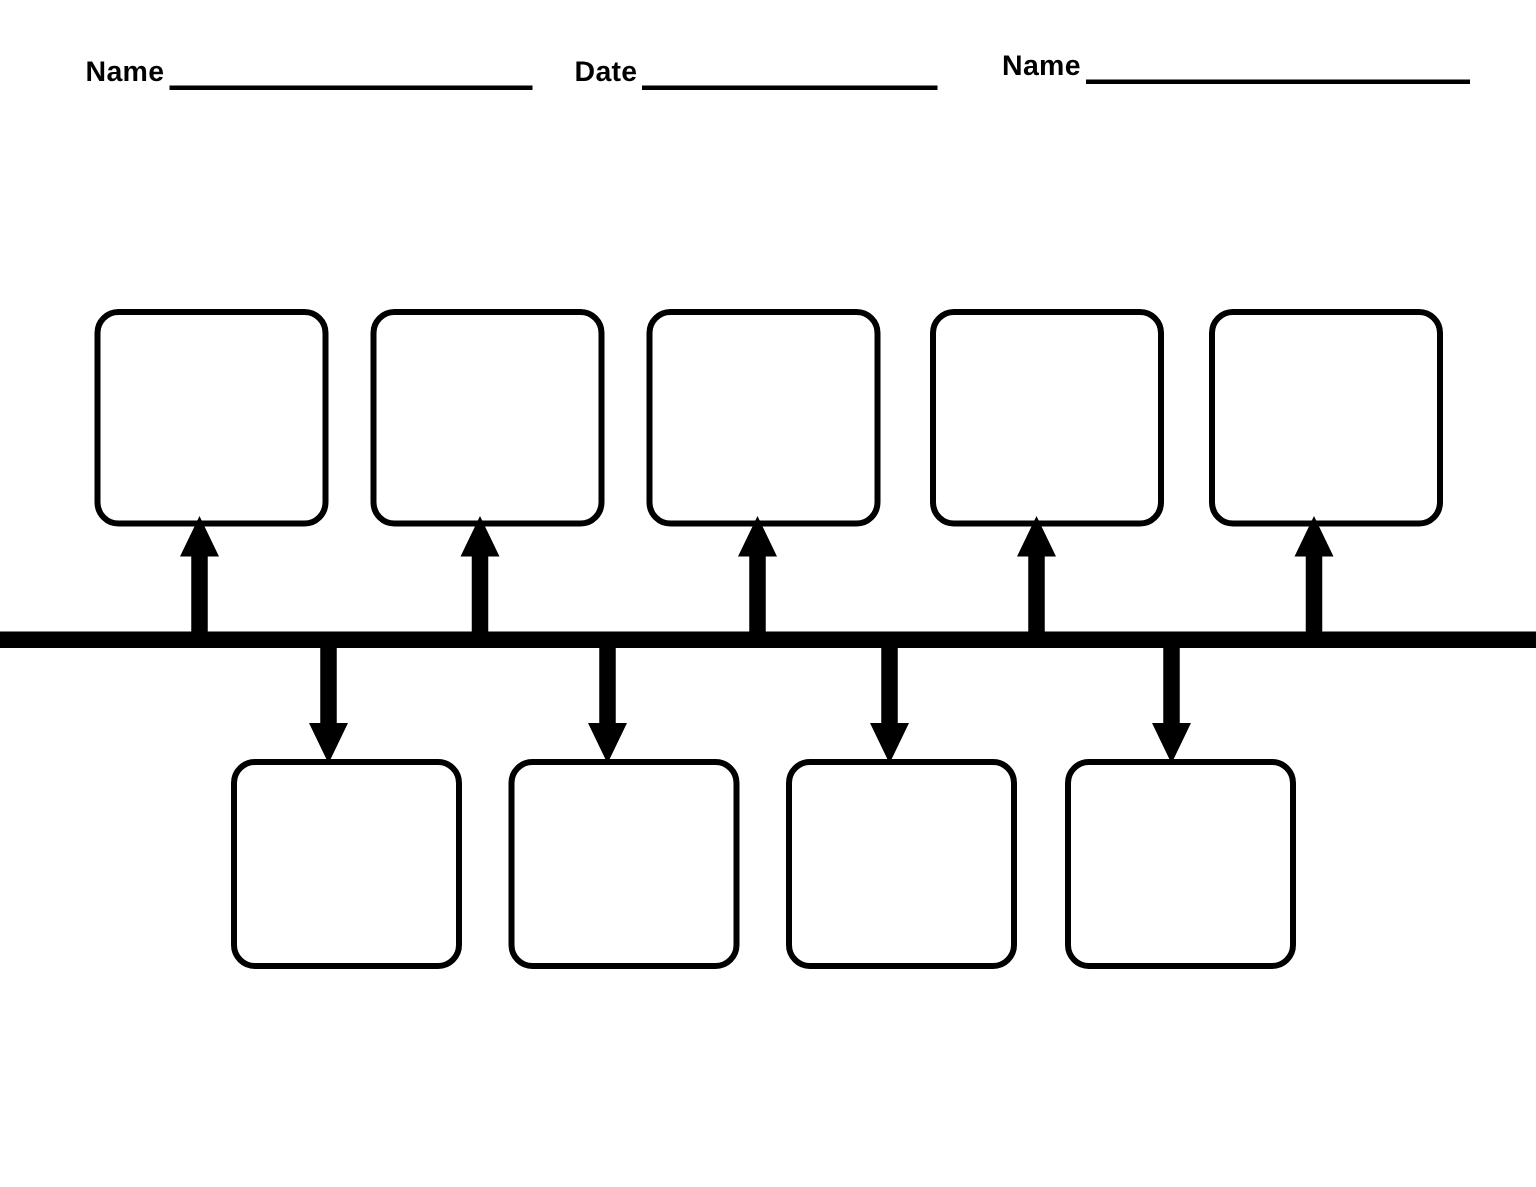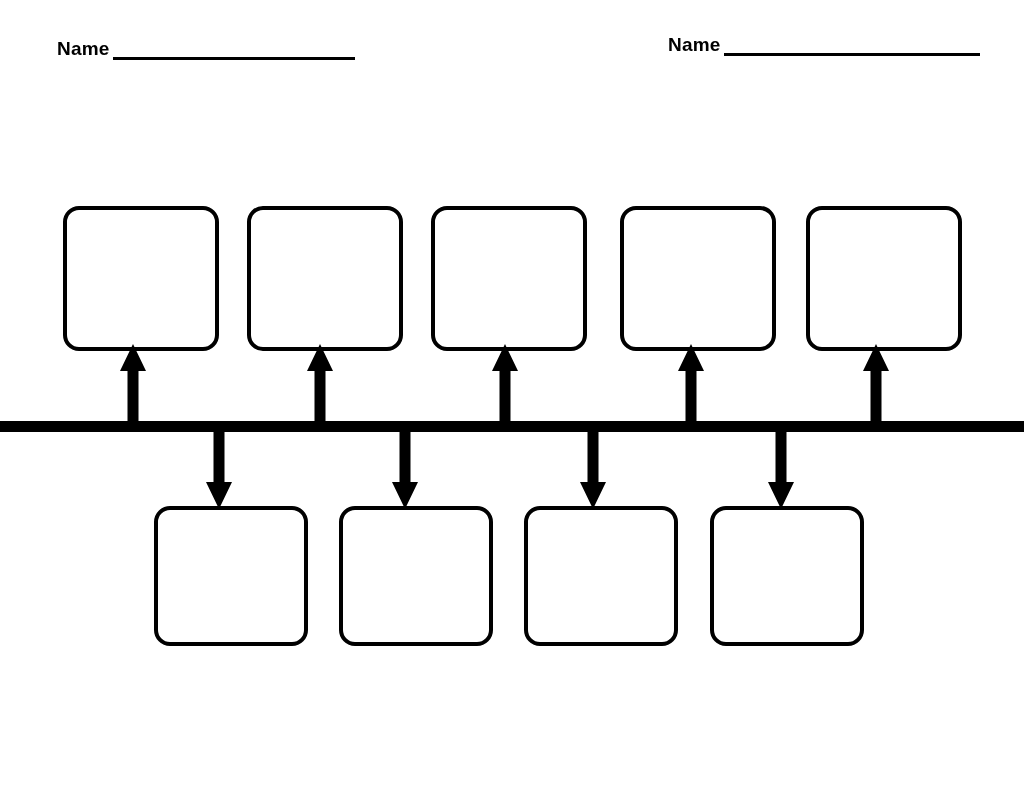--- a/index.html
+++ b/index.html
@@ -75,20 +75,24 @@
 </head>
 <body>
 
 <div id="page">
 
   <div id="field-title" class="header-field">
     <span class="field-label">Name</span>
     <span class="field-rule"></span>
   </div>
 
+  <div id="field-date" class="header-field">
+    <span class="field-label">Date</span>
+    <span class="field-rule"></span>
+  </div>
 
   <div id="field-name" class="header-field">
     <span class="field-label">Name</span>
     <span class="field-rule"></span>
   </div>
 
   <div id="timeline-bar"></div>
 
   <div id="top-boxes-layer">
       <div class="event-box top-box" style="left: 63px;"></div>

